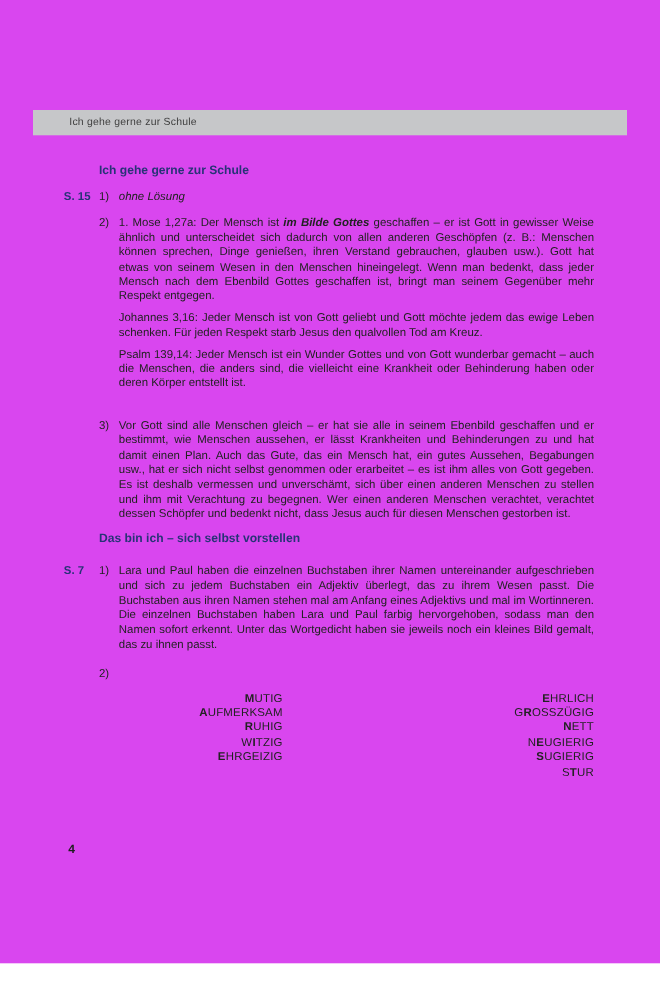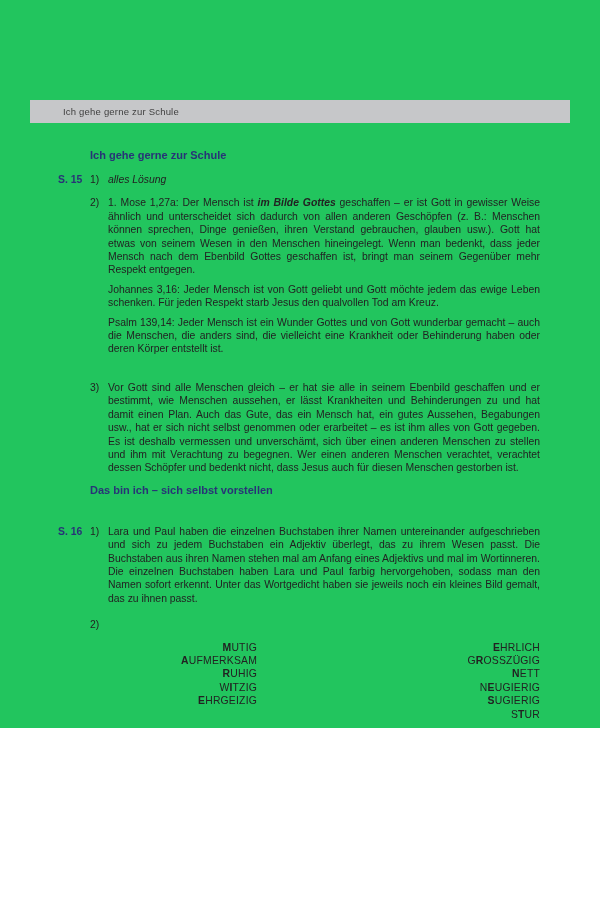--- a/index.html
+++ b/index.html
@@ -3,22 +3,22 @@
 <meta charset="utf-8">
 <style>
   html, body {
     margin: 0;
     padding: 0;
     background: #ffffff;
   }
   .page {
     position: relative;
     width: 600px;
-    height: 728px;
-    background: #22c55e;
+    height: 876px;
+    background: #d946ef;
     font-family: "Liberation Sans", sans-serif;
     color: #222222;
     overflow: hidden;
   }
   .runbar {
     position: absolute;
     left: 30px;
     top: 100px;
     width: 540px;
     height: 23px;
@@ -41,21 +41,21 @@
     line-height: 13.4px;
   }
   .sec-heading {
     margin-left: 32px;
     color: #283377;
     font-weight: bold;
     font-size: 11px;
     line-height: 14px;
   }
   .h1 { margin-bottom: 11px; }
-  .h2 { margin-bottom: 28px; }
+  .h2 { margin-bottom: 16px; }
   .row {
     display: grid;
     grid-template-columns: 32px 18px 1fr;
   }
   .pageref {
     color: #283377;
     font-weight: bold;
   }
   .itemnum { color: #222222; }
   .itemtext {
@@ -97,21 +97,21 @@
     <span class="runtext">Ich gehe gerne zur Schule</span>
   </div>
 
   <div class="content">
 
     <div class="sec-heading h1">Ich gehe gerne zur Schule</div>
 
     <div class="row mb10">
       <span class="pageref">S. 15</span>
       <span class="itemnum">1)</span>
-      <span class="itemtext italic">alles Lösung</span>
+      <span class="itemtext italic">ohne Lösung</span>
     </div>
 
     <div class="row mb9">
       <span></span>
       <span class="itemnum">2)</span>
       <div class="itemtext">
         <p class="para"><span>1. Mose 1,27a: Der Mensch ist </span><span class="bi">im Bilde Gottes</span><span> geschaffen – er ist Gott in gewisser Weise ähnlich und unterscheidet sich dadurch von allen anderen Geschöpfen (z. B.: Menschen können sprechen, Dinge genießen, ihren Verstand gebrauchen, glauben usw.). Gott hat etwas von seinem Wesen in den Menschen hineingelegt. Wenn man bedenkt, dass jeder Mensch nach dem Ebenbild Gottes geschaffen ist, bringt man seinem Gegenüber mehr Respekt entgegen.</span></p>
         <p class="para">Johannes 3,16: Jeder Mensch ist von Gott geliebt und Gott möchte jedem das ewige Leben schenken. Für jeden Respekt starb Jesus den qualvollen Tod am Kreuz.</p>
         <p class="para">Psalm 139,14: Jeder Mensch ist ein Wunder Gottes und von Gott wunderbar gemacht – auch die Menschen, die anders sind, die vielleicht eine Krankheit oder Behinderung haben oder deren Körper entstellt ist.</p>
       </div>
@@ -119,21 +119,21 @@
 
     <div class="row mb8">
       <span></span>
       <span class="itemnum">3)</span>
       <div class="itemtext">Vor Gott sind alle Menschen gleich – er hat sie alle in seinem Ebenbild geschaffen und er bestimmt, wie Menschen aussehen, er lässt Krankheiten und Behinderungen zu und hat damit einen Plan. Auch das Gute, das ein Mensch hat, ein gutes Aussehen, Begabungen usw., hat er sich nicht selbst genommen oder erarbeitet – es ist ihm alles von Gott gegeben. Es ist deshalb vermessen und unverschämt, sich über einen anderen Menschen zu stellen und ihm mit Verachtung zu begegnen. Wer einen anderen Menschen verachtet, verachtet dessen Schöpfer und bedenkt nicht, dass Jesus auch für diesen Menschen gestorben ist.</div>
     </div>
 
     <div class="sec-heading h2">Das bin ich – sich selbst vorstellen</div>
 
     <div class="row mb13">
-      <span class="pageref">S. 16</span>
+      <span class="pageref">S. 7</span>
       <span class="itemnum">1)</span>
       <div class="itemtext">Lara und Paul haben die einzelnen Buchstaben ihrer Namen untereinander aufgeschrieben und sich zu jedem Buchstaben ein Adjektiv überlegt, das zu ihrem Wesen passt. Die Buchstaben aus ihren Namen stehen mal am Anfang eines Adjektivs und mal im Wortinneren. Die einzelnen Buchstaben haben Lara und Paul farbig hervorgehoben, sodass man den Namen sofort erkennt. Unter das Wortgedicht haben sie jeweils noch ein kleines Bild gemalt, das zu ihnen passt.</div>
     </div>
 
     <div class="row mb9">
       <span></span>
       <span class="itemnum">2)</span>
     </div>
 
     <div class="row">

